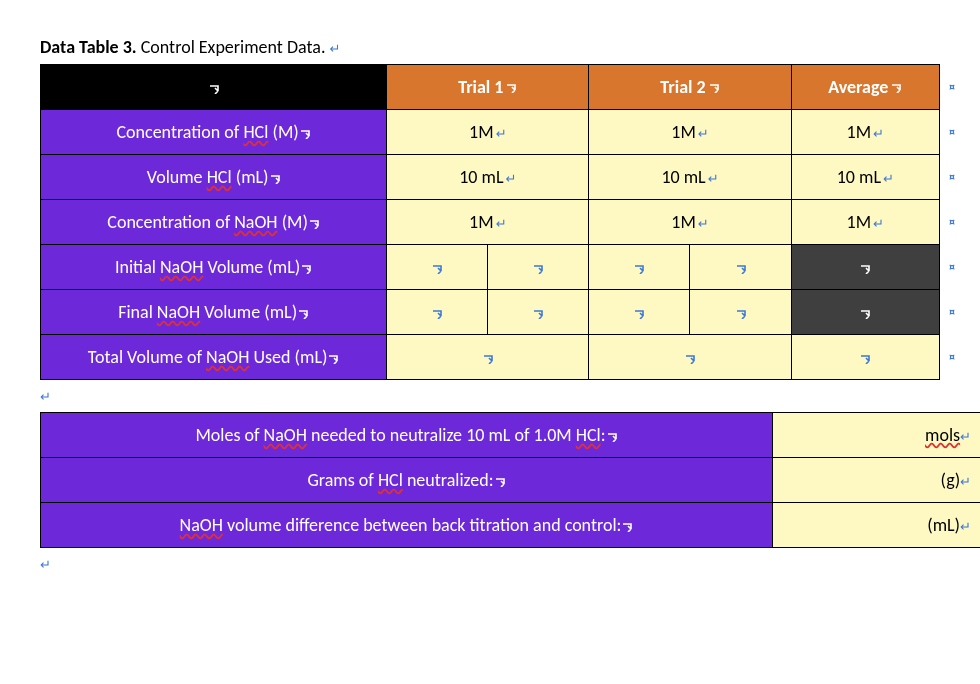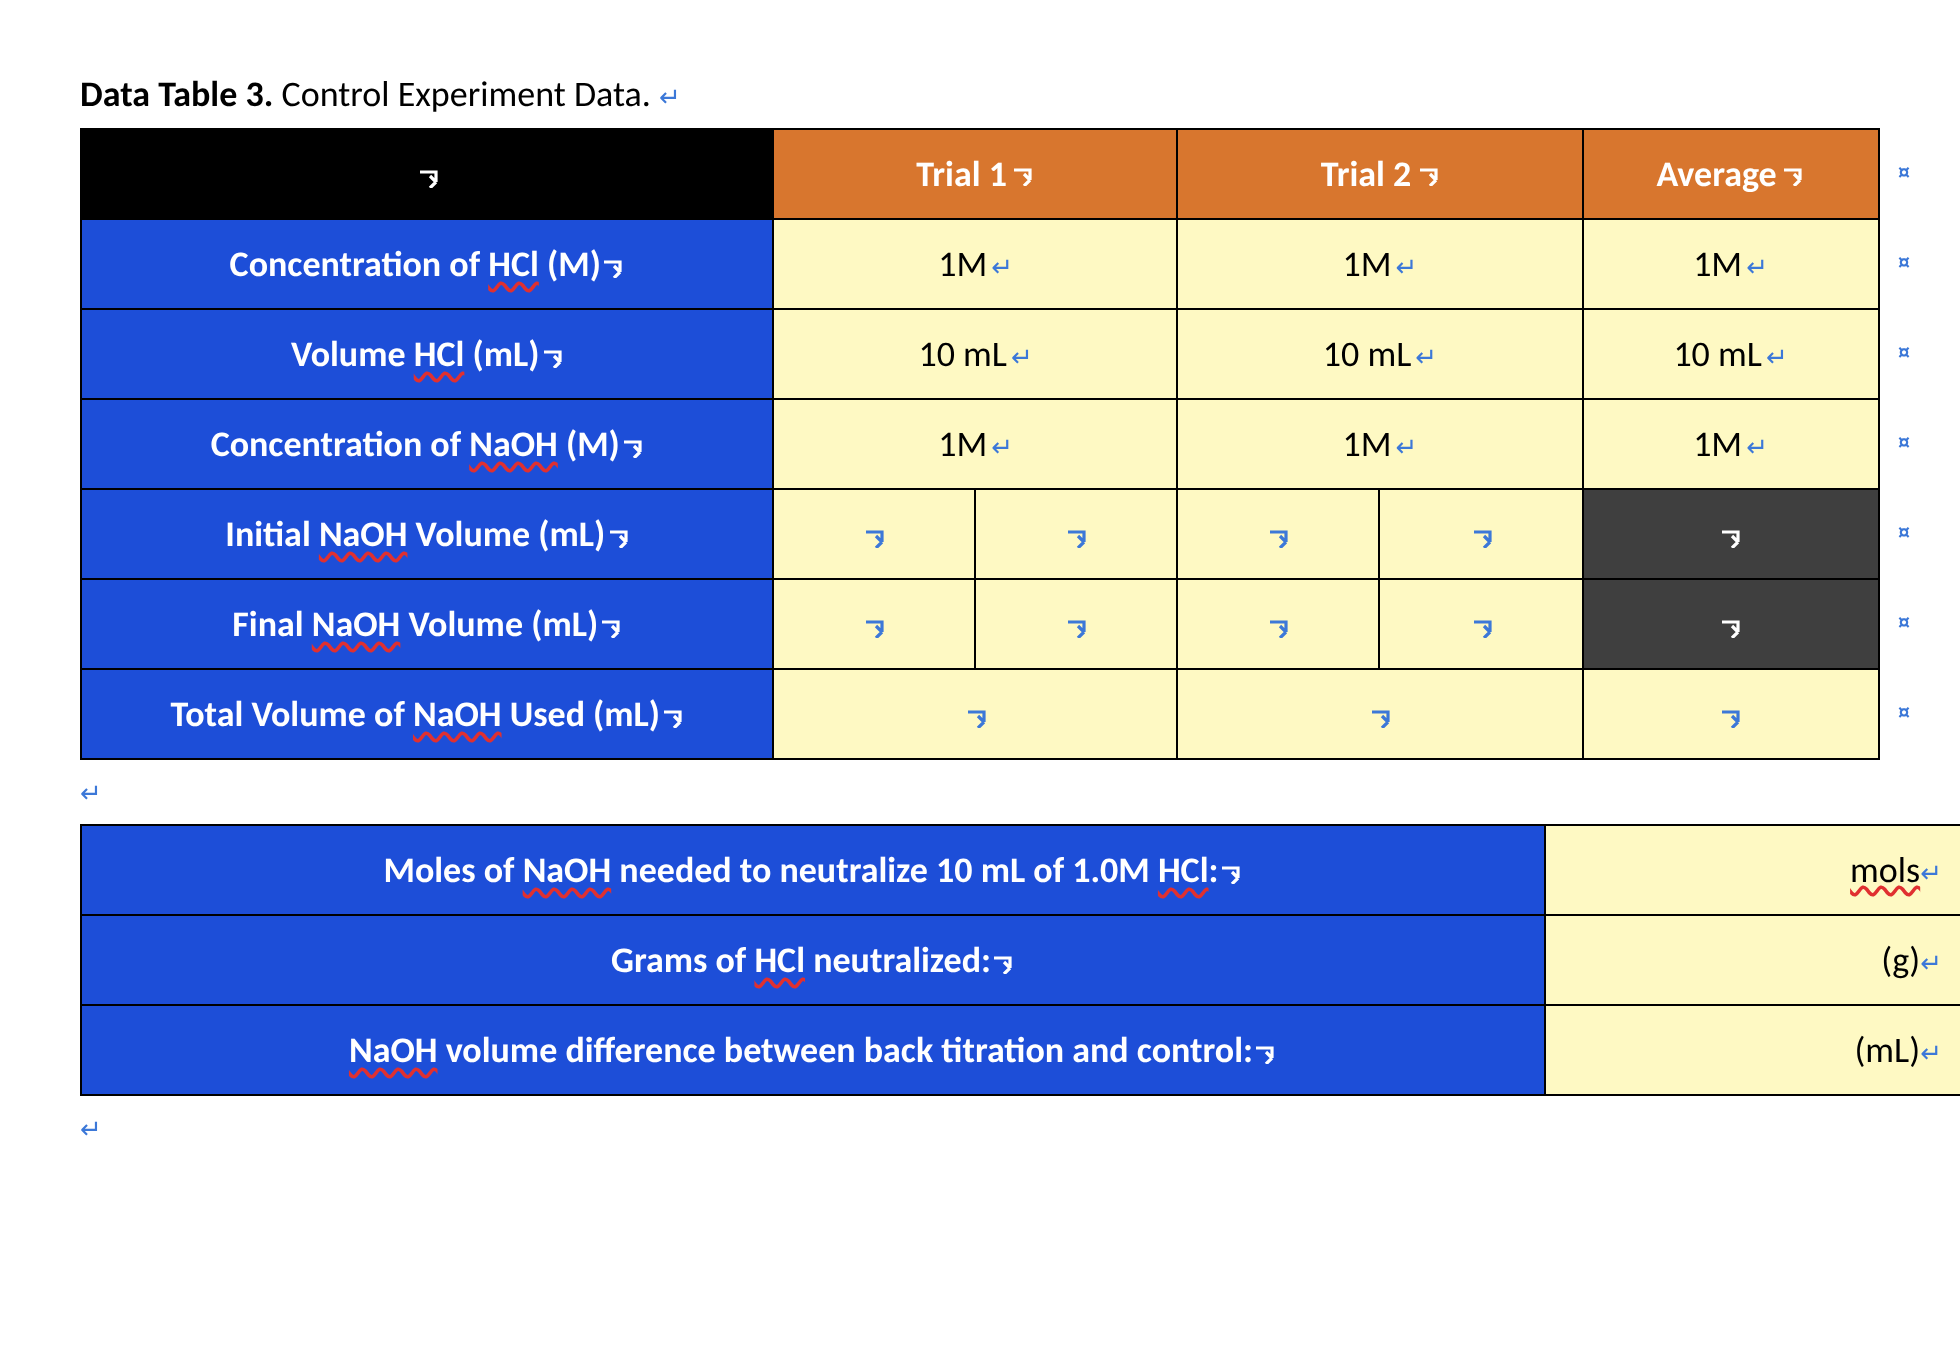--- a/index.html
+++ b/index.html
@@ -44,21 +44,21 @@
     font-size: 18px;
     position: relative;
   }
   
   .t3 { width: 900px; }
   .t3 .c0 { width: 322px; }
   .t3 .c3 { width: 138px; }
 
   .hdr-black { background: #000; color: #fff; font-weight: 700; }
   .hdr-orange { background: #d8762e; color: #fff; font-weight: 700; }
-  .row-orange { background: #1d4ed8; color: #fff; font-weight: 700; }
+  .row-orange { background: #6d28d9; color: #fff; font-weight: 400; }
   .cell-white { background: #fef9c3; color: #000; }
   .cell-dark  { background: #3f3f3f; color: #fff; }
 
   
   .sp { text-decoration: underline wavy #e03030; text-decoration-skip-ink: none; text-underline-offset: 2px; }
 
   
   .pmark, .cmark {
     font-family: Arial, sans-serif;
     font-size: 13px;

